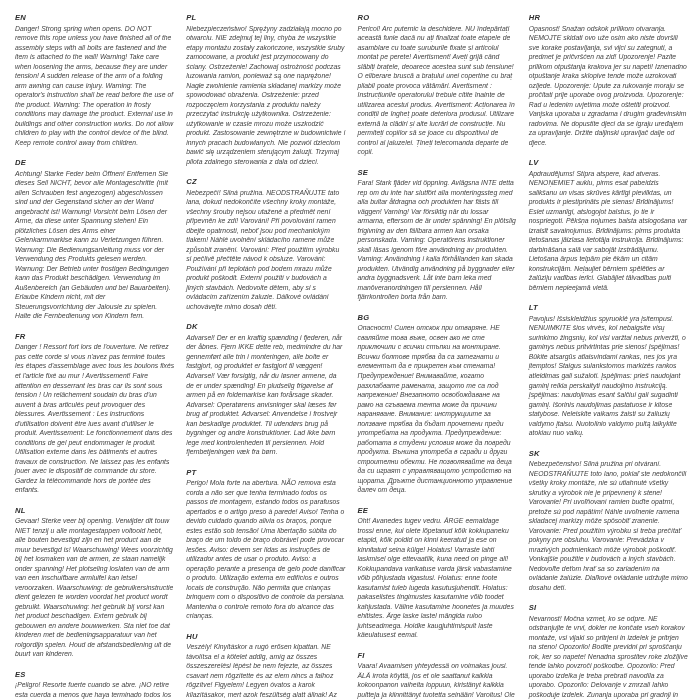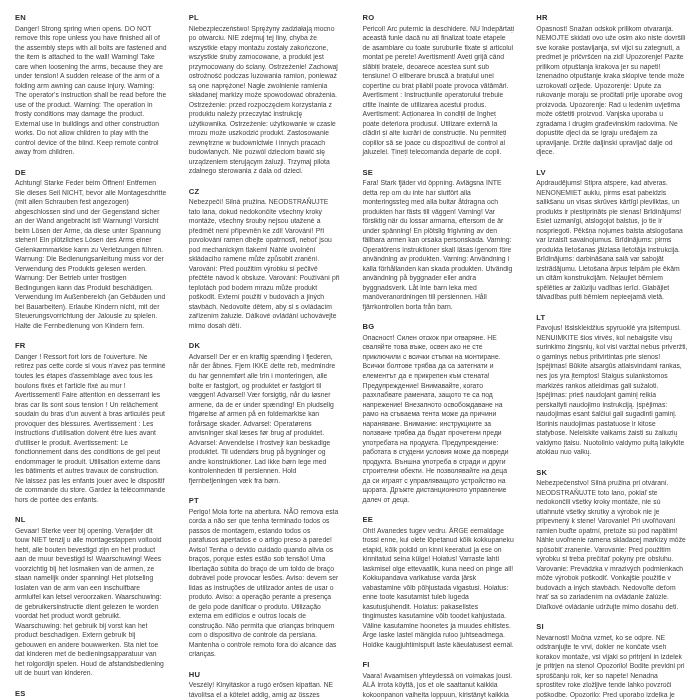--- a/index.html
+++ b/index.html
@@ -7,22 +7,23 @@
     width:700px;height:700px;overflow:hidden;
     font-family:"Liberation Sans","DejaVu Sans",sans-serif;
     color:#3f3f3f;
   }
   .sheet{
     box-sizing:border-box;
     width:700px;height:700px;
     padding:13px 12px 8px 15px;
     display:grid;
     grid-template-columns:repeat(4,1fr);
-    column-gap:22px;
+    column-gap:12px;
     align-content:start;
+    font-style:italic;
   }
   .col{min-width:0;}
   section{margin:0 0 11px 0;}
   h2.lang{
     font-size:7.6px;
     font-weight:bold;
     color:#2e2e2e;
     margin:0 0 1.5px 0;
     letter-spacing:.2px;
   }

